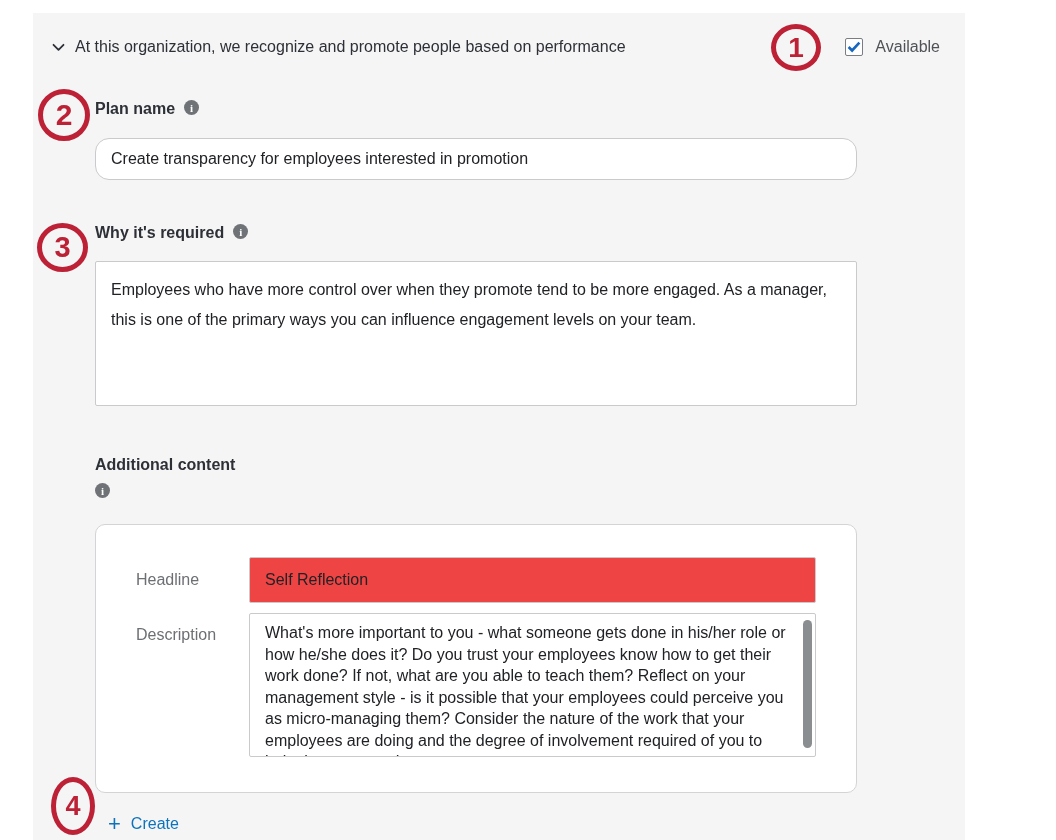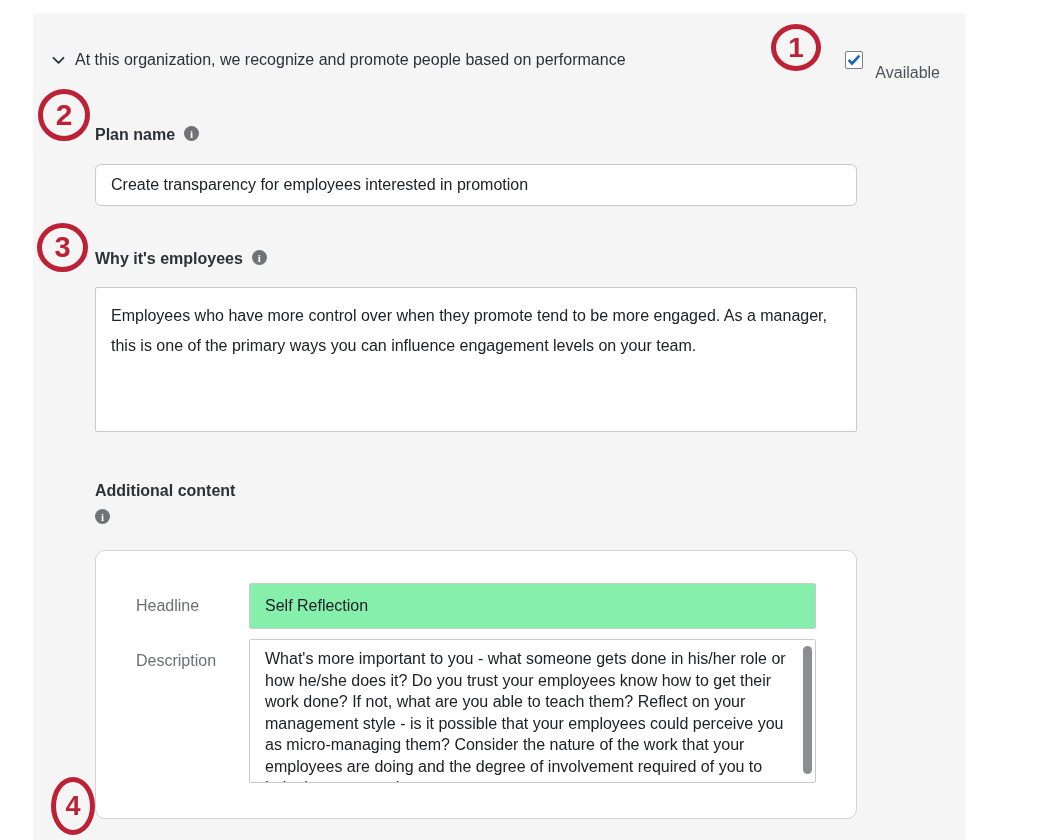--- a/index.html
+++ b/index.html
@@ -7,48 +7,48 @@
   .page { position:relative; width:1056px; height:840px; background:#ffffff; overflow:hidden; }
 
   .panel { position:absolute; left:33px; top:13px; width:932px; height:827px; background:#f5f5f6; }
 
   .panel-header { display:flex; align-items:center; justify-content:space-between; padding:25px 25px 0 19px; }
   .header-left { display:flex; align-items:center; gap:10px; }
   .section-title { font-size:16px; color:#2d3036; }
   .header-right { display:flex; align-items:center; gap:12px; }
   .checkbox { width:18px; height:18px; background:#ffffff; border:1px solid #7a7d81; border-radius:2px;
               display:flex; align-items:center; justify-content:center; cursor:pointer; }
-  .available-label { font-size:16px; color:#4f5256;margin-top:26px; }
+  .available-label { font-size:16px; color:#4f5256; }
 
   .section-body { padding-left:62px; width:824px; }
 
   .field-label-row { display:flex; gap:9px; }
   .plan-label-row { margin-top:44px; }
   .why-label-row { margin-top:44px; }
   .additional-label-row { margin-top:50px;flex-direction:column; }
   .bold-label { font-size:16px; font-weight:bold; color:#2d3036; }
   .info-icon { width:15px; height:15px; border-radius:50%; background:#6f7276; color:#ffffff;
                font-size:11px; font-weight:bold; font-family:"Liberation Serif", serif;
                display:flex; align-items:center; justify-content:center; cursor:default; }
 
   .text-input { display:block; width:762px; height:42px; margin-top:20px; border:1px solid #c9cacb;
-                border-radius:6px; background:#ffffff; padding:0 15px; font-size:16px; color:#202226;
+                border-radius:14px; background:#ffffff; padding:0 15px; font-size:16px; color:#202226;
                 font-family:inherit; }
   .why-textarea { display:block; width:762px; height:145px; margin-top:19px; border:1px solid #c9cacb;
                   border-radius:2px; background:#ffffff; padding:13px 15px; font-size:16px;
                   line-height:30px; color:#202226; resize:none; overflow:hidden; font-family:inherit; }
 
   .card { width:762px; margin-top:26px; background:#ffffff; border:1px solid #d3d4d5; border-radius:10px;
           padding:32px 40px 35px 40px; }
   .card-row { display:flex; }
   .card-row + .card-row { margin-top:10px; }
   .card-label { flex:0 0 113px; font-size:16px; color:#6c6f73; }
   .headline-row .card-label { align-self:center; }
   .desc-row .card-label { padding-top:13px; }
-  .headline-input { flex:1; height:46px; border:1px solid #c9cacb; border-radius:2px; background:#86efac;
+  .headline-input { flex:1; height:46px; border:1px solid #c9cacb; border-radius:2px; background:#ef4444;
                     padding:0 15px; font-size:16px; color:#202226; font-family:inherit; min-width:0; }
   .desc-box { position:relative; flex:1; height:144px; border:1px solid #c9cacb; border-radius:2px;
               background:#ffffff; overflow:hidden; cursor:text; }
   .desc-text { padding:8px 28px 0 15px; font-size:16px; line-height:21.5px; color:#202226; }
   .desc-scrollbar { position:absolute; top:6px; right:3px; width:9px; height:128px; border-radius:5px;
                     background:#8b8e91; cursor:pointer; }
 
   .add-content-row { display:flex; align-items:center; gap:10px; margin:22px 0 0 13px;
                      color:#0d73ba; cursor:pointer; width:max-content; }
   .plus-icon { font-size:22px; line-height:18px; }
@@ -94,21 +94,21 @@
 
     <div class="section-body">
 
       <div class="field-label-row plan-label-row">
         <span class="bold-label">Plan name</span>
         <span class="info-icon">i</span>
       </div>
       <input class="text-input" type="text" value="Create transparency for employees interested in promotion" style="">
 
       <div class="field-label-row why-label-row">
-        <span class="bold-label">Why it's employees</span>
+        <span class="bold-label">Why it's required</span>
         <span class="info-icon">i</span>
       </div>
       <textarea class="why-textarea" style="">Employees who have more control over when they promote tend to be more engaged. As a manager, this is one of the primary ways you can influence engagement levels on your team.</textarea>
 
       <div class="field-label-row additional-label-row">
         <span class="bold-label">Additional content</span>
         <span class="info-icon">i</span>
       </div>
 
       <div class="card">

